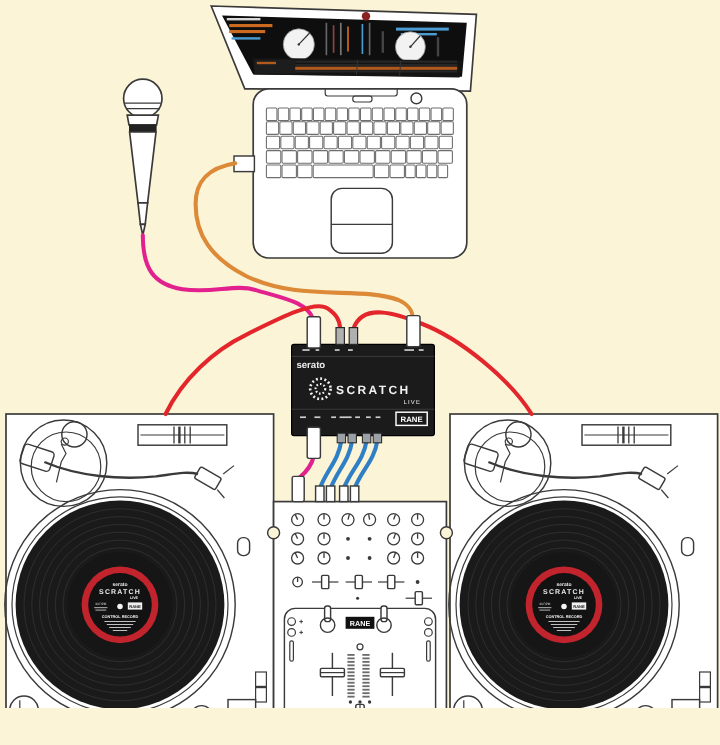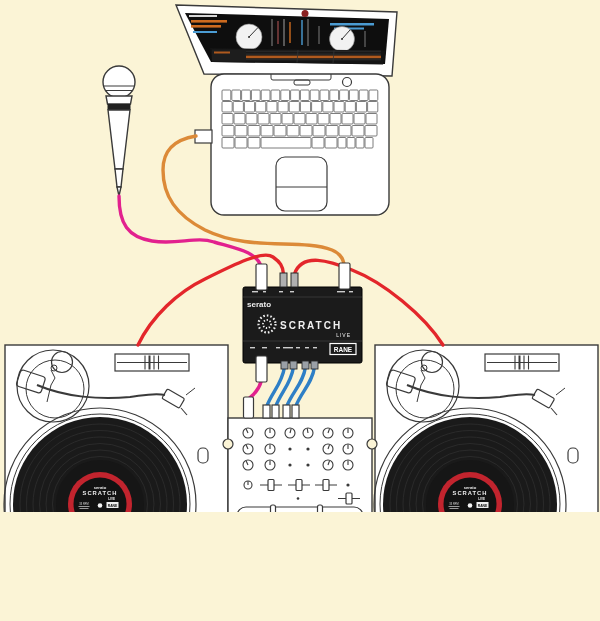--- a/index.html
+++ b/index.html
@@ -1,16 +1,16 @@
 <!DOCTYPE html>
 <html><head>
 <meta charset="utf-8">
 <style>
   html,body{margin:0;padding:0;background:#FBF4D6;}
-  .stage{width:600px;height:512px;position:relative;}
+  .stage{width:600px;height:590px;position:relative;}
   text{font-family:"Liberation Sans",sans-serif;}
   .outline{fill:#ffffff;stroke:#3a3a3a;stroke-width:1.4;}
   .thin{fill:none;stroke:#3a3a3a;stroke-width:1;}
   .thin2{fill:none;stroke:#3a3a3a;stroke-width:1.2;}
   .key{fill:#ffffff;stroke:#6e6e6e;stroke-width:0.9;}
   .cable{fill:none;stroke-width:3.4;stroke-linecap:round;}
   .plug{fill:#ffffff;stroke:#3a3a3a;stroke-width:1.2;}
   .plugdark{fill:#b0b0b0;stroke:#2a2a2a;stroke-width:1;}
   .stub{fill:#9aa0a6;stroke:#2a2a2a;stroke-width:0.9;}
   .dash{fill:#cdcdcd;}

